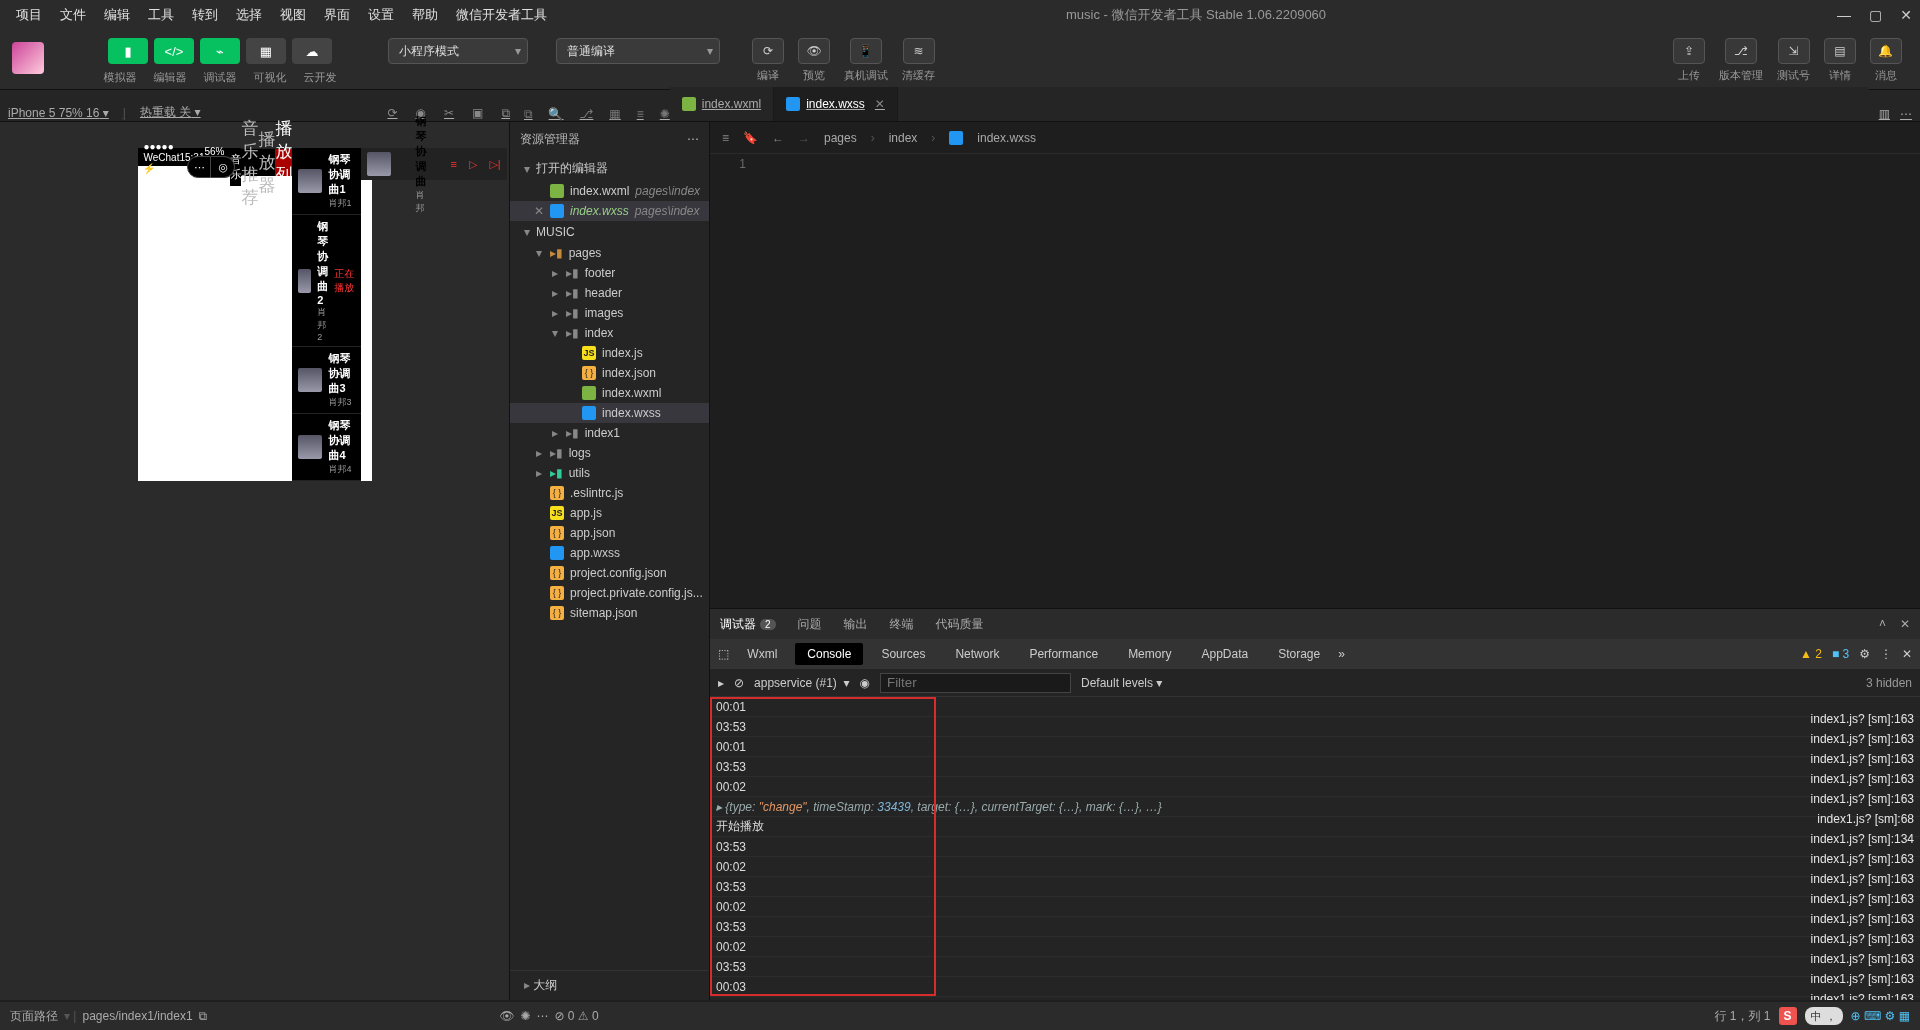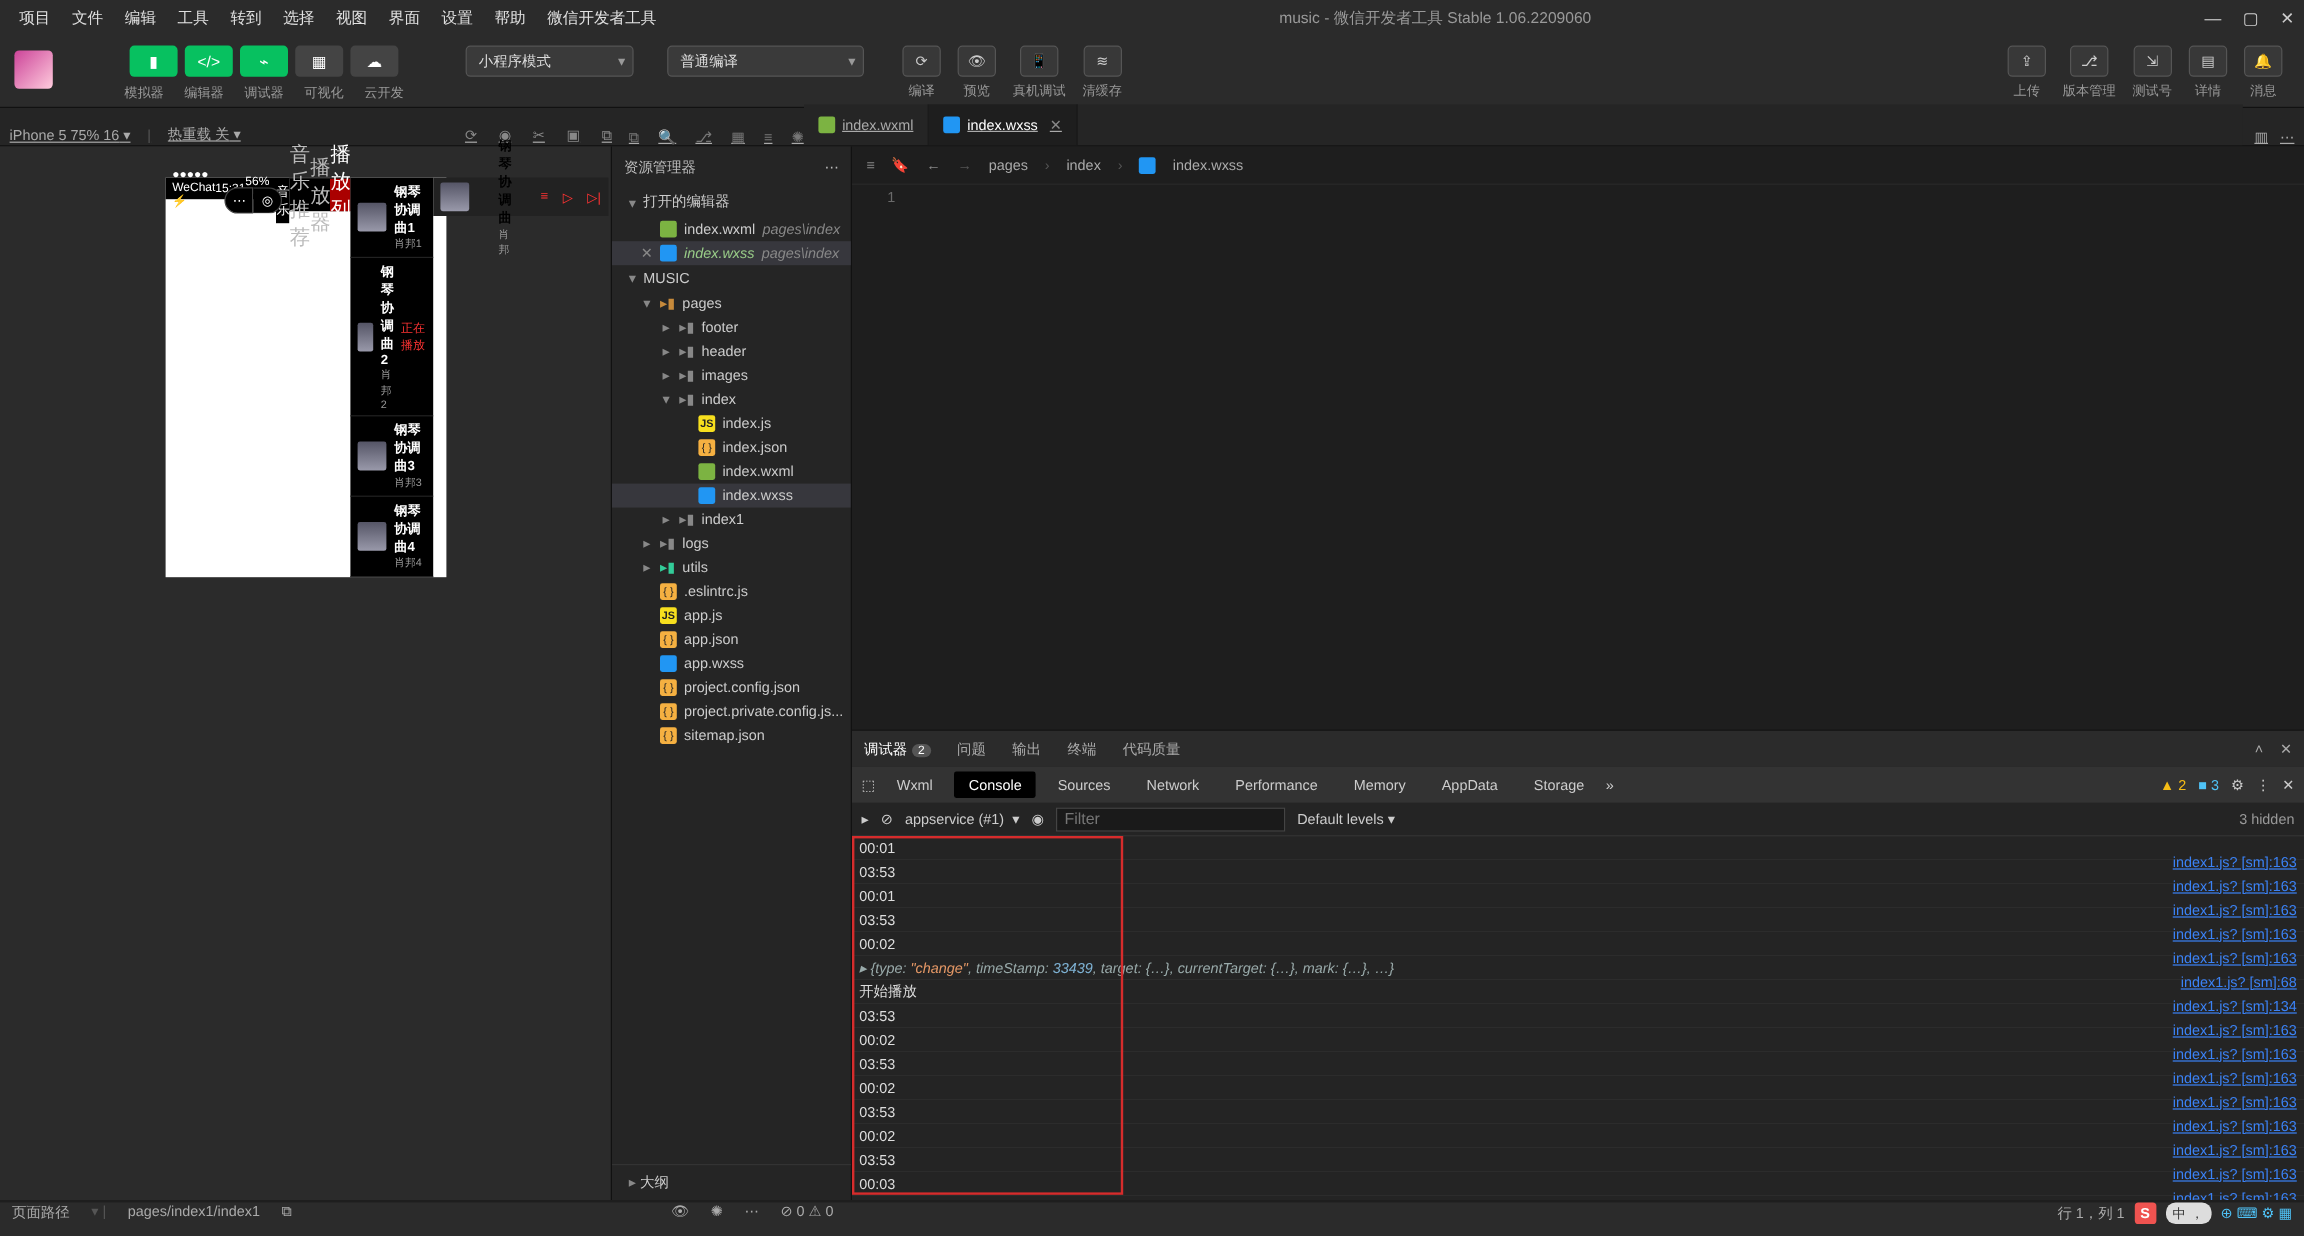--- a/index.html
+++ b/index.html
@@ -107,25 +107,25 @@
 .dt-right{ margin-left:auto; display:flex; align-items:center; gap:10px;}
 .warn-pill{ color:#f6bd16;} .err-pill{ color:#4fc3f7;}
 .dt-filterbar{ height:28px; background:#242424; display:flex; align-items:center; gap:10px; padding:0 8px; border-bottom:1px solid #333;}
 .dt-filterbar input{ background:#1a1a1a; border:1px solid #444; color:#ccc; height:20px; padding:0 6px; flex:0 0 150px;}
 .dt-filterbar .lvl{ color:#ccc;}
 .dt-hidden{ margin-left:auto; color:#999;}
 .console-body{ flex:1; overflow:auto; font-family: Consolas, monospace; font-size:12px; position:relative; padding-bottom:4px;}
 .red-box{ position:absolute; left:0; top:0; width:226px; bottom:4px; border:2px solid #d62c2c; pointer-events:none;}
 .log{ display:flex; align-items:center; height:20px; padding:0 6px; border-bottom:1px solid #2c2c2c;}
 .log .msg{ flex:1; color:#ddd;}
-.log .src{ color:#3b82f6; text-decoration:underline;margin-top:24px;}
+.log .src{ color:#e5e5e5; margin-top:24px;}
 .log.obj .msg{ color:#9aa; font-style:italic;} .tok-s{ color:#e59866;} .tok-n{ color:#7fb3d5;}
 
 
-.statusbar{ position:absolute; left:0; right:0; bottom:0; height:28px; background:#2b2b2b; display:flex; align-items:flex-start; padding:0 10px; color:#aaa; gap:18px;}
+.statusbar{ position:absolute; left:0; right:0; bottom:0; height:28px; background:#2b2b2b; display:flex; align-items:center; padding:0 10px; color:#aaa; gap:6px;}
 .statusbar .right{ margin-left:auto; display:flex; align-items:center; gap:8px;}
 .ime{ background:#ef5350; color:#fff; width:18px; height:18px; border-radius:3px; display:flex; align-items:center; justify-content:center; font-weight:bold;}
 .ime-pill{ background:#ddd; color:#333; border-radius:8px; padding:0 6px; height:18px; display:flex; align-items:center; gap:4px; font-size:11px;}
 </style>
 </head>
 <body>
 
 <div class="titlebar">
   <div class="menu" id="menu-host">
       <span>项目</span>

